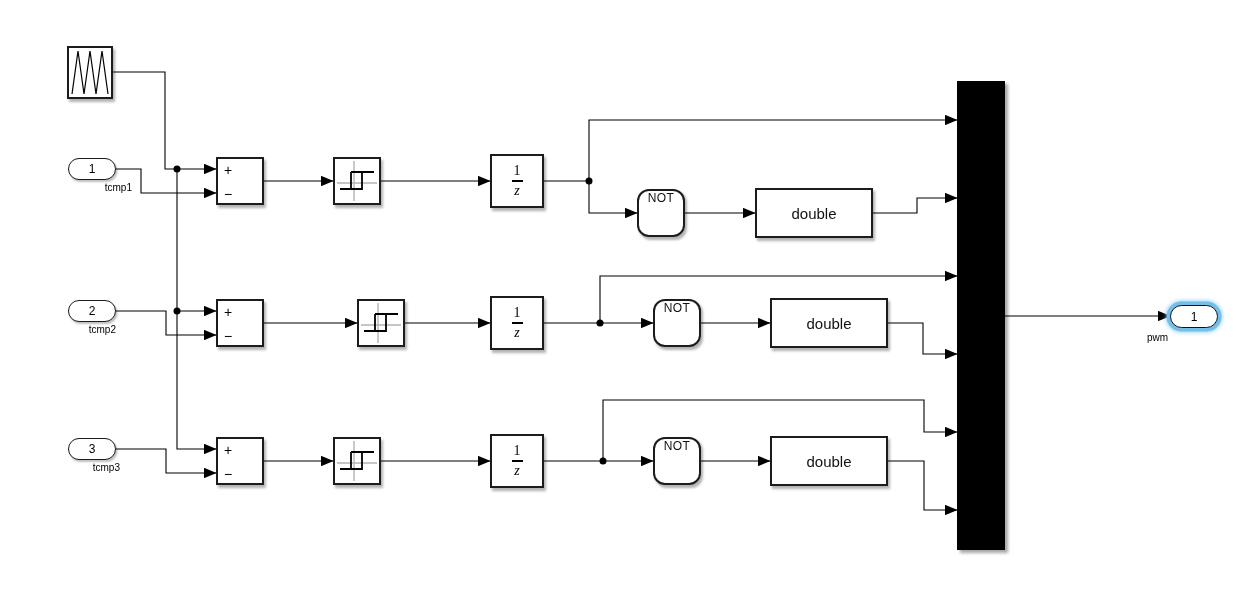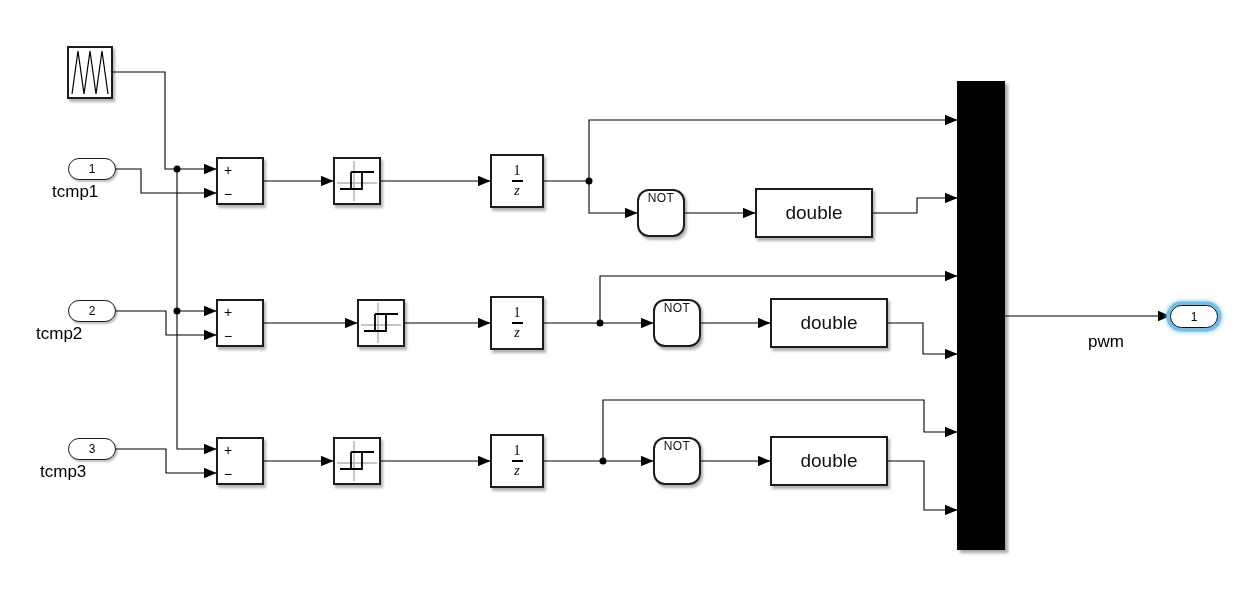--- a/index.html
+++ b/index.html
@@ -21,35 +21,35 @@
 
   .relay svg{display:block;}
 
   .delay{display:flex;flex-direction:column;align-items:center;justify-content:center;
     font-family:"Liberation Serif",serif;font-size:14px;line-height:14px;}
   .delay .bar{width:11px;height:1.5px;background:#000;margin:2px 0;}
   .delay .den{font-style:italic;}
 
   .not-block{display:flex;align-items:flex-start;justify-content:center;
     font-size:12px;letter-spacing:.4px;color:#111;border-radius:12px;}
-  .convert{display:flex;align-items:center;justify-content:center;font-size:19px;color:#111;}
+  .convert{display:flex;align-items:center;justify-content:center;font-size:15px;color:#111;}
 
   .mux{position:absolute;background:#000;box-shadow:3px 3px 3px rgba(0,0,0,.35);}
 
   .port{
     position:absolute;box-sizing:border-box;background:#fff;
     border:1.6px solid #1c1c1c;border-radius:12px;
     display:flex;align-items:center;justify-content:center;
     font-size:12px;box-shadow:1.5px 2px 2px rgba(0,0,0,.25);
   }
   .port.selected{
     border-color:#111;
     box-shadow:0 0 0 3.5px #74bfe9, 0 0 4px 4px rgba(116,191,233,.85);
   }
-  .port-label{position:absolute;width:80px;text-align:left;font-size:17px;}
+  .port-label{position:absolute;width:80px;text-align:right;font-size:10px;}
 </style>
 </head>
 <body>
 
 <div class="canvas">
 
   <svg class="wire-layer">
     <defs>
       <marker id="arr" viewBox="0 0 12 10" refX="11.5" refY="5" markerWidth="12.5" markerHeight="10.5" markerUnits="userSpaceOnUse" orient="auto">
         <path d="M0 0 L12 5 L0 10 Z" fill="#000"></path>

